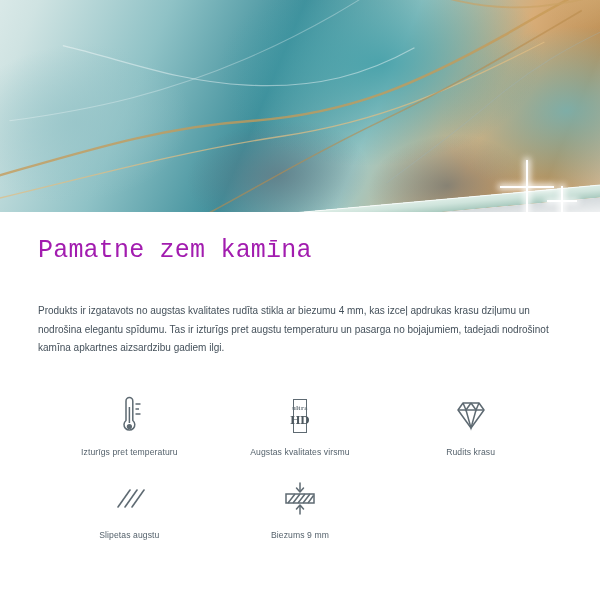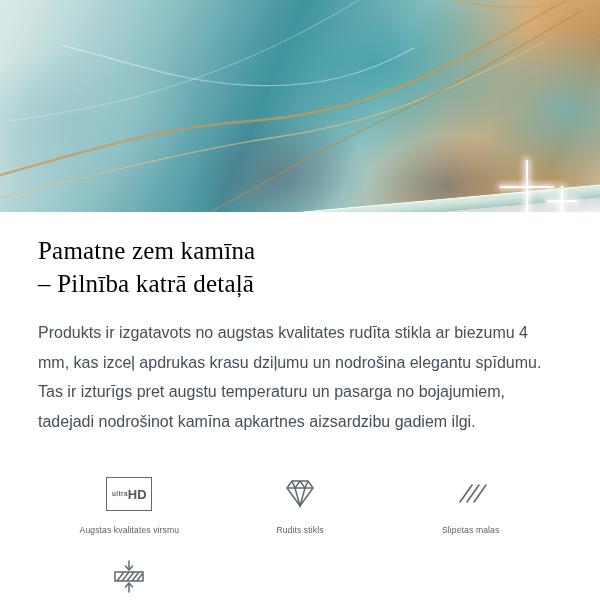--- a/index.html
+++ b/index.html
@@ -78,31 +78,31 @@
   .sparkle::after  { width: 2px; height: 100%; box-shadow: 0 0 6px 2px rgba(255,255,255,0.9); }
   #sparkle-a { left: 500px; top: 160px; width: 54px; height: 54px; }
   #sparkle-b { left: 547px; top: 186px; width: 30px; height: 30px; }
 
   
   .content {
     position: relative;
     padding: 22px 38px 0 38px;
   }
   h1.headline {
-    font-family: Liberation Serif, serif;
+    font-family: Liberation Mono, monospace;
     font-size: 25px;
     line-height: 1.32;
     font-weight: 400;
-    color: #000000;
+    color: #a21caf;
     letter-spacing: 0.2px;
-    margin-bottom: 18px;
+    margin-bottom: 35px;
   }
   h1.headline .line { display: block; white-space: pre; }
   p.body-text {
-    font-size: 16px;
+    font-size: 10px;
     line-height: 1.85;
     color: #44505a;
     max-width: 528px;
   }
 
   
   .features {
     display: grid;
     grid-template-columns: repeat(3, 1fr);
     row-gap: 6px;
@@ -123,25 +123,26 @@
     justify-content: center;
   }
   .feature-label {
     margin-top: 9px;
     font-size: 8.6px;
     color: #55626c;
     text-align: center;
     letter-spacing: 0.1px;
   }
   .hd-badge {
-    width: 46px; height: 34px;
+    width: 14px; height: 34px;
     border: 1.6px solid #5e6a72;
-    display: flex; flex-direction: row;
+    display: flex; flex-direction: column;
     align-items: center; justify-content: center;
     line-height: 1;
+    font-family: Liberation Serif, serif;
   }
   .hd-badge .u { font-size: 6.4px; letter-spacing: 0.4px; color: #5e6a72; font-weight: 700; }
   .hd-badge .hd { font-size: 13px; font-weight: 700; color: #4d585f; margin-top: 1px; }
 </style>
 </head>
 <body>
 
 <div class="page">
 
   <div class="hero">
@@ -160,26 +161,38 @@
         <div class="panel-edge"></div>
       </div>
     </div>
     <div class="sparkle" id="sparkle-a"></div>
     <div class="sparkle" id="sparkle-b"></div>
   </div>
 
   <div class="content">
     <h1 class="headline">
       <span class="line">Pamatne zem kamīna</span>
-      <span class="line">– Pilnība katrā detaļā</span>
     </h1>
     <p class="body-text">Produkts ir izgatavots no augstas kvalitates rudīta stikla ar biezumu 4 mm, kas izceļ apdrukas krasu dziļumu un nodrošina elegantu spīdumu. Tas ir izturīgs pret augstu temperaturu un pasarga no bojajumiem, tadejadi nodrošinot kamīna apkartnes aizsardzibu gadiem ilgi.</p>
 
     <div class="features">
 
+      <div class="feature">
+        <div class="feature-icon">
+          <svg width="30" height="42" viewBox="0 0 30 42" fill="none" stroke="#5e6a72" stroke-width="1.5">
+            <path d="M12 6a3.4 3.4 0 0 1 6.8 0v19.5a5.4 5.4 0 1 1-6.8 0z" stroke-linejoin="round"></path>
+            <line x1="15.4" y1="12" x2="15.4" y2="28"></line>
+            <circle cx="15.4" cy="31.5" r="2.6" fill="#5e6a72" stroke="none"></circle>
+            <line x1="21.5" y1="9" x2="26.5" y2="9"></line>
+            <line x1="21.5" y1="14" x2="25" y2="14"></line>
+            <line x1="21.5" y1="19" x2="26.5" y2="19"></line>
+          </svg>
+        </div>
+        <div class="feature-label">Izturīgs pret temperaturu</div>
+      </div>
 
       <div class="feature">
         <div class="feature-icon">
           <div class="hd-badge">
             <span class="u">ultra</span>
             <span class="hd">HD</span>
           </div>
         </div>
         <div class="feature-label">Augstas kvalitates virsmu</div>
       </div>
@@ -187,32 +200,32 @@
 
       <div class="feature">
         <div class="feature-icon">
           <svg width="40" height="36" viewBox="0 0 40 36" fill="none" stroke="#5e6a72" stroke-width="1.5">
             <path d="M7 12 12 5h16l5 7-13 18z" stroke-linejoin="round"></path>
             <path d="M7 12h26"></path>
             <path d="M12 5l3 7 5-7M28 5l-3 7-5-7"></path>
             <path d="M15 12l5 18 5-18"></path>
           </svg>
         </div>
-        <div class="feature-label">Rudits stikls</div>
+        <div class="feature-label">Rudits krasu</div>
       </div>
 
       <div class="feature">
         <div class="feature-icon">
           <svg width="40" height="34" viewBox="0 0 40 34" fill="none" stroke="#5e6a72" stroke-width="1.6" stroke-linecap="round">
             <line x1="9" y1="25" x2="21" y2="8"></line>
             <line x1="16" y1="25" x2="28" y2="8"></line>
             <line x1="23" y1="25" x2="35" y2="8"></line>
           </svg>
         </div>
-        <div class="feature-label">Slipetas malas</div>
+        <div class="feature-label">Slipetas augstu</div>
       </div>
 
       <div class="feature">
         <div class="feature-icon">
           <svg width="42" height="38" viewBox="0 0 42 38" fill="none" stroke="#5e6a72" stroke-width="1.5">
             <line x1="21" y1="3" x2="21" y2="11" stroke-linecap="round"></line>
             <path d="M17.5 8 21 12l3.5-4" stroke-linecap="round" stroke-linejoin="round"></path>
             <rect x="7" y="14" width="28" height="9"></rect>
             <line x1="9" y1="23" x2="16" y2="14"></line>
             <line x1="14" y1="23" x2="21" y2="14"></line>

